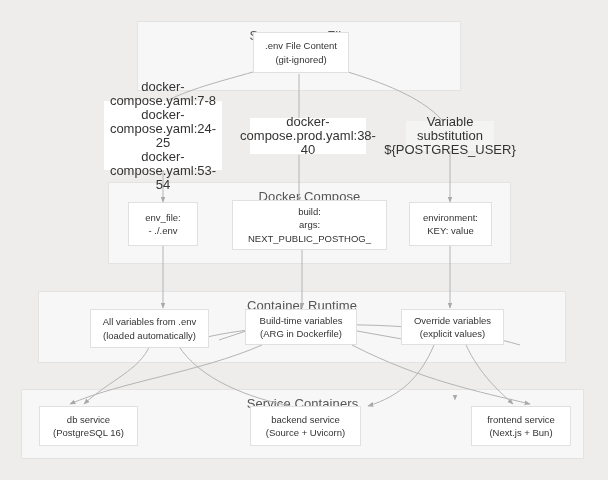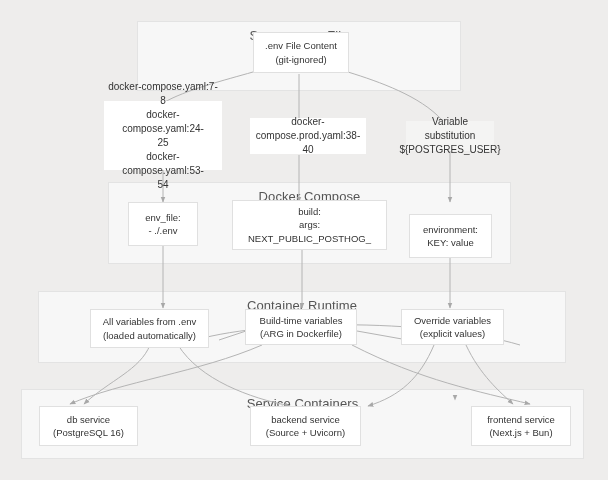--- a/index.html
+++ b/index.html
@@ -54,21 +54,21 @@
   }
   .node .ln { display: block; white-space: nowrap; }
   .edge-label {
     position: absolute;
     background: #f7f7f7;
     box-sizing: border-box;
     display: flex;
     flex-direction: column;
     align-items: center;
     justify-content: center;
-    font-size: 10px;
+    font-size: 13px;
     color: #333333;
     line-height: 14px;
     text-align: center;
     padding: 2px 3px;
   }
   .edge-label.plain { background: #f4f4f3; }
   .edge-label .ln { display: block; }
 </style>
 </head>
 <body>
@@ -134,21 +134,21 @@
     <span class="ln">env_file:</span>
     <span class="ln">- ./.env</span>
   </div>
 
   <div class="node" style="left:224px; top:200px; width:155px; height:50px;margin-left:8px;">
     <span class="ln">build:</span>
     <span class="ln">args:</span>
     <span class="ln">NEXT_PUBLIC_POSTHOG_</span>
   </div>
 
-  <div class="node" style="left:409px; top:202px; width:83px; height:44px;margin-top:12px;">
+  <div class="node" style="left:409px; top:202px; width:83px; height:44px;">
     <span class="ln">environment:</span>
     <span class="ln">KEY: value</span>
   </div>
 
   <div class="node" style="left:90px; top:309px; width:119px; height:39px;">
     <span class="ln">All variables from .env</span>
     <span class="ln">(loaded automatically)</span>
   </div>
 
   <div class="node" style="left:245px; top:309px; width:112px; height:36px;">

